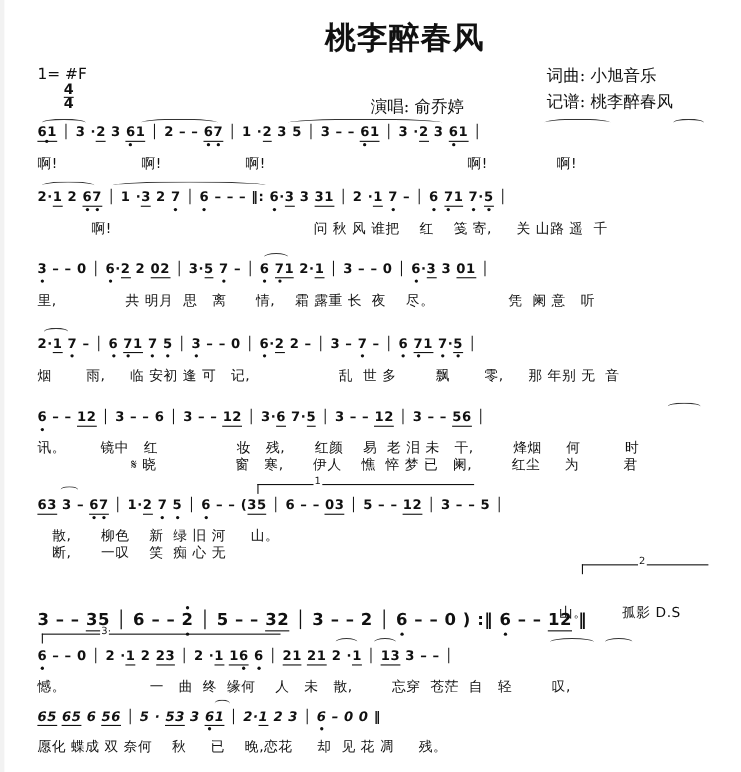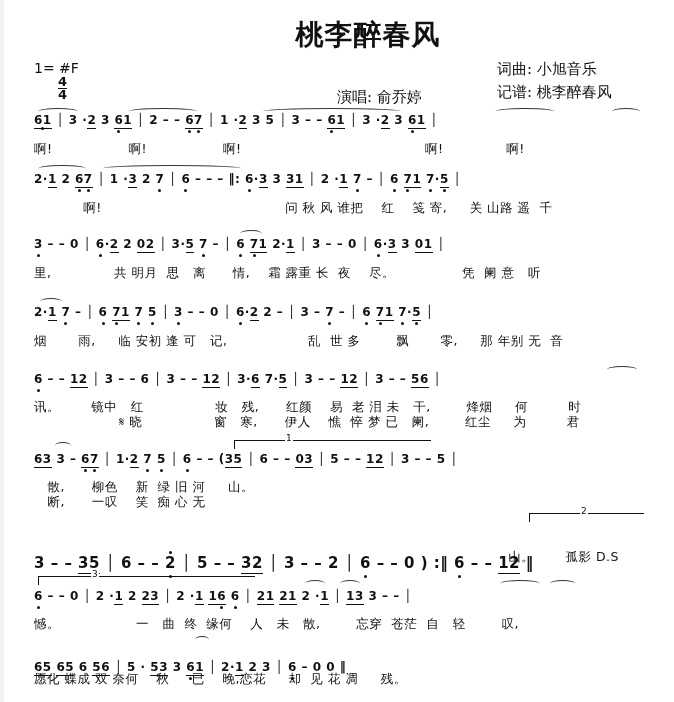--- a/index.html
+++ b/index.html
@@ -126,18 +126,18 @@
 <div class="slur" style="left:500px;top:580px;width:40px;"></div>
 <div class="slur" style="left:550px;top:580px;width:25px;"></div>
 <div class="row" style="top:589px;">
   <div class="notes">
     <span class="dot">6</span> – – 0 │ 2 ·<u>1</u> 2 <u>23</u> │ 2 ·<u>1</u> <u>1<span class="dot">6</span></u> <span class="dot">6</span> │ <u>21</u> <u>21</u> 2 ·<u>1</u> │ <u>13</u> 3 – – │
   </div>
 </div>
 <div class="lyr" style="top:616px;">憾。                 一   曲  终  缘何    人   未   散,        忘穿  苍茫  自   轻        叹,</div>
 
 <div class="slur" style="left:195px;top:636px;width:14px;"></div>
-<div class="row" style="top:660px;">
+<div class="row" style="top:644px;font-style:italic;">
   <div class="notes">
     <u>65</u> <u>65</u> 6 <u>56</u> │ 5 · <u>53</u> 3 <u><span class="dot">6</span>1</u> │ 2·<u>1</u> 2 3 │ <span class="dot">6</span> – 0 0 ‖
   </div>
 </div>
 <div class="lyr" style="top:671px;">愿化 蝶成 双 奈何    秋     已    晚,恋花     却  见 花 凋     残。</div>
 
 </body></html>

